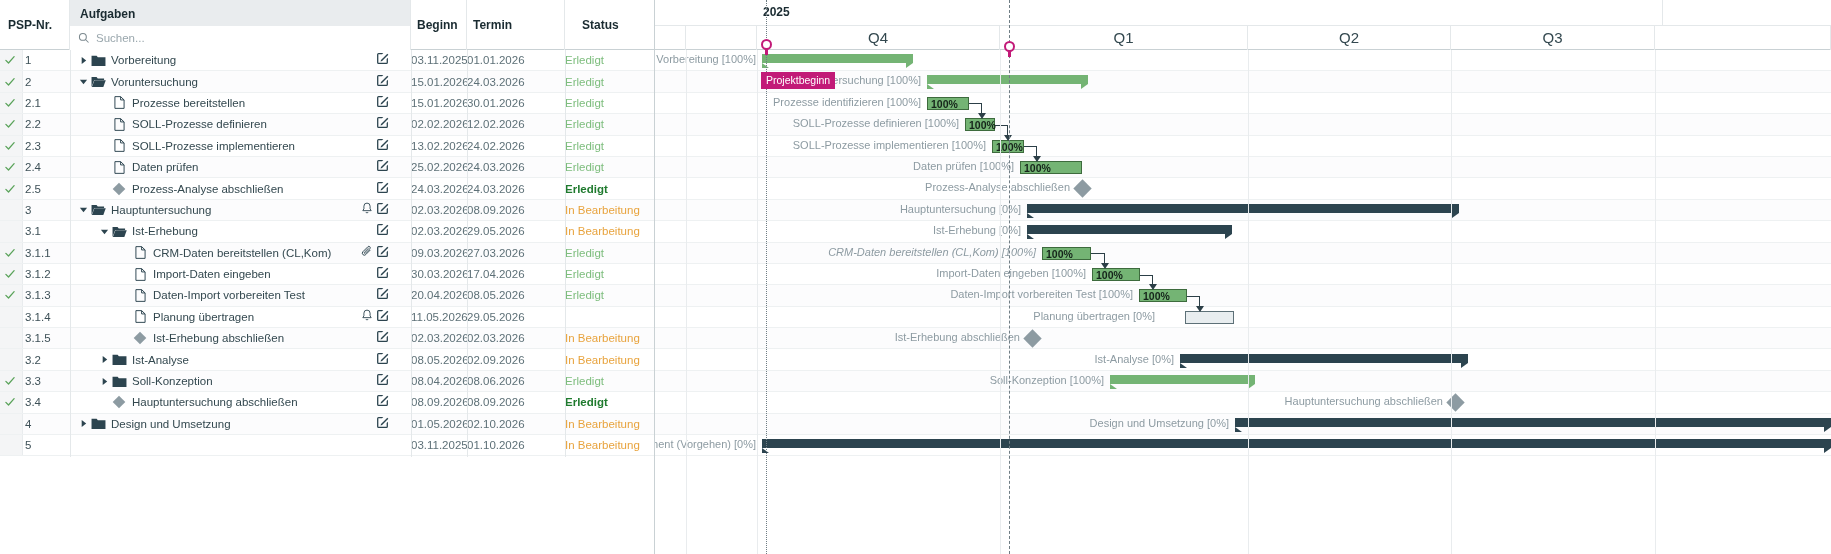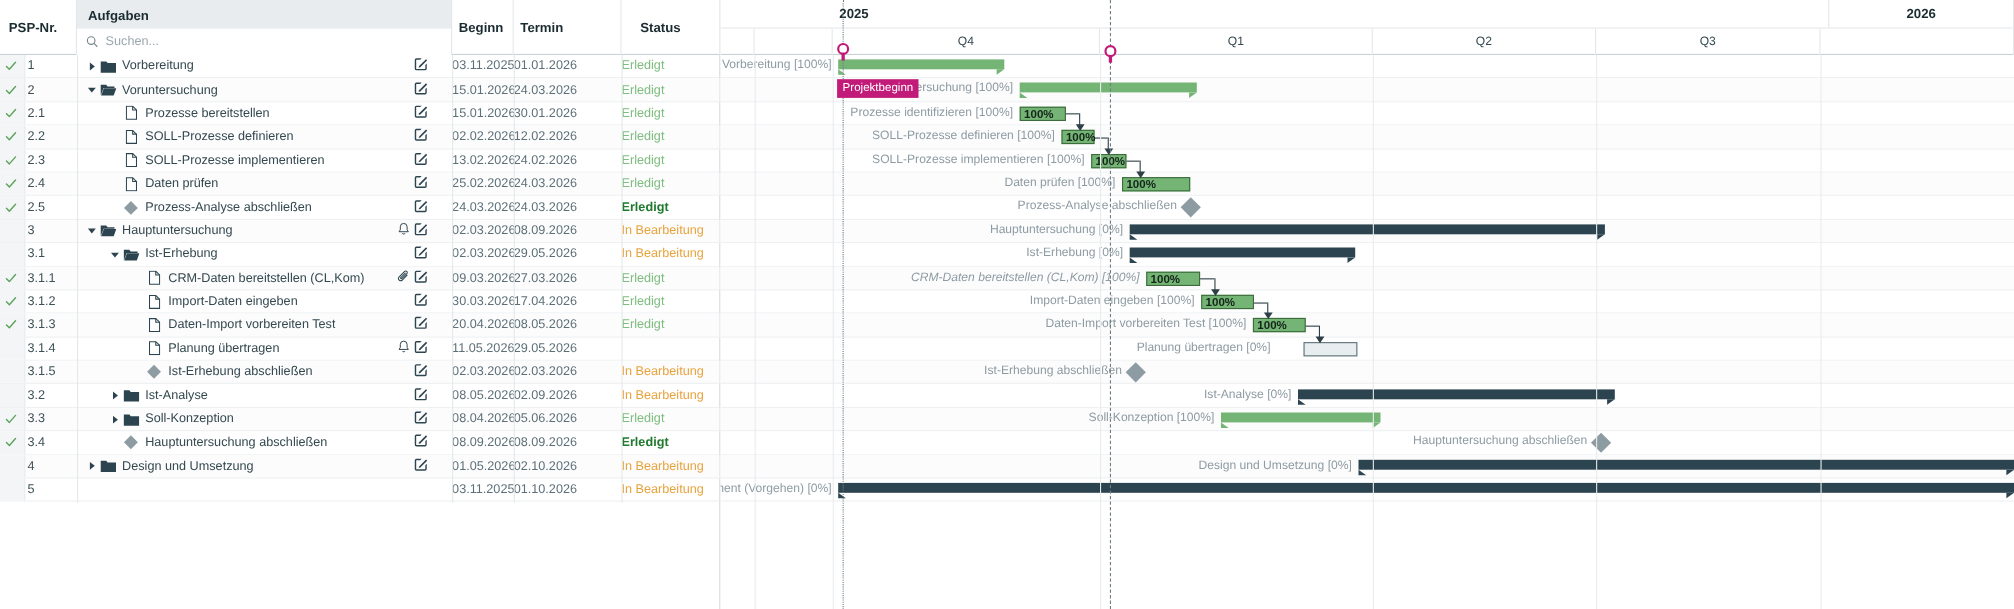--- a/index.html
+++ b/index.html
@@ -45,21 +45,21 @@
   .st-prog{color:#e8a33d;}
   .vline{position:absolute;top:0;bottom:0;width:1px;background:#e4e8ea;}
 
   
   #gantt{position:relative;flex:1;height:554px;overflow:hidden;background:#fff;}
   #g-head{position:relative;height:50px;box-sizing:border-box;border-bottom:1px solid #c9d1d4;}
   .yrow{position:relative;height:25px;border-bottom:1px solid #e4e8ea;}
   .qrow{position:relative;height:24px;}
   .ycell{position:absolute;top:0;height:25px;line-height:25px;text-align:center;font-size:12px;
          font-weight:bold;color:#1a2b31;box-sizing:border-box;border-right:1px solid #e4e8ea;}
-  .qcell{position:absolute;top:0;height:24px;line-height:24px;text-align:center;font-size:11px;
+  .qcell{position:absolute;top:0;height:24px;line-height:24px;text-align:center;font-size:15px;
          color:#33484f;box-sizing:border-box;border-right:1px solid #e4e8ea;}
   .gbody{position:relative;}
   .grow{position:relative;height:21.4px;box-sizing:border-box;border-bottom:1px solid #eef1f2;}
   .grow:nth-child(even){background:#fcfcfd;}
   .gv{position:absolute;top:50px;bottom:0;width:1px;background:#e9ecee;}
 
   .bar{position:absolute;top:4px;height:13px;box-sizing:border-box;}
   .bar.task{background:#74b474;border:1px solid #3d6b3d;}
   .bar.task0{background:#e8edef;border:1px solid #5d7077;}
   .bar .pct{position:absolute;left:3px;top:-1px;font-size:10.5px;color:#15241a;font-weight:bold;
@@ -553,21 +553,21 @@
             </span>
             <span class="tlabel">Soll-Konzeption</span>
             <span class="acts">
               <span><svg width="13" height="13" viewBox="0 0 16 16">
                   <path d="M1.3 3.2 a1.9 1.9 0 0 1 1.9-1.9 H9 L7.4 2.9 H2.9 V13.1 H13.1 V8.6 L14.7 7 v5.8 a1.9 1.9 0 0 1-1.9 1.9 H3.2 a1.9 1.9 0 0 1-1.9-1.9 Z" fill="#2c444f"></path>
                   <path d="M6.2 9.9 L13.9 2.2 L15.2 3.5 L7.5 11.2 L5.6 11.7 Z" fill="#2c444f"></path>
                 </svg></span>
             </span>
           </div>
           <span class="cellB">08.04.2026</span>
-          <span class="cellT">05.06.2026</span>
+          <span class="cellT">08.06.2026</span>
           <span class="cellS st-done">Erledigt</span>
         </div>
         <div class="row">
           <div class="gutter"></div>
           <span class="chk"><svg width="12" height="12" viewBox="0 0 16 16">
               <path d="M2.5 8.5 L6 12 L13.5 3.5" fill="none" stroke="#5aa35a" stroke-width="1.7" stroke-linecap="round" stroke-linejoin="round"></path>
             </svg></span>
           <span class="psp">3.4</span>
           <div class="tw">
             <span style="width:27px;flex:0 0 27px;"></span>
@@ -627,21 +627,20 @@
   <div class="vline" style="left: 70px; top: 50px; height: 406.6px;"></div>
       <div class="vline" style="left: 411px; top: 50px; height: 406.6px;"></div>
       <div class="vline" style="left: 467px; top: 50px; height: 406.6px;"></div>
       <div class="vline" style="left: 565px; top: 50px; height: 406.6px;"></div>
     </div>
 
   <div id="gantt">
     <div id="g-head">
       <div class="yrow" id="year-row">
           <div class="ycell" style="left: 0px; width: 1008px; text-align: left; padding-left: 108px;">2025</div>
-          <div class="ycell" style="left: 1008px; width: 168px;">2026</div>
         </div>
       <div class="qrow" id="quarter-row">
           <div class="qcell" style="left: 0px; width: 31px;"></div>
           <div class="qcell" style="left: 31px; width: 71px;"></div>
           <div class="qcell" style="left: 102px; width: 243px;">Q4</div>
           <div class="qcell" style="left: 345px; width: 248px;">Q1</div>
           <div class="qcell" style="left: 593px; width: 203px;">Q2</div>
           <div class="qcell" style="left: 796px; width: 204px;">Q3</div>
           <div class="qcell" style="left: 1000px; width: 176px;"></div>
         </div>

